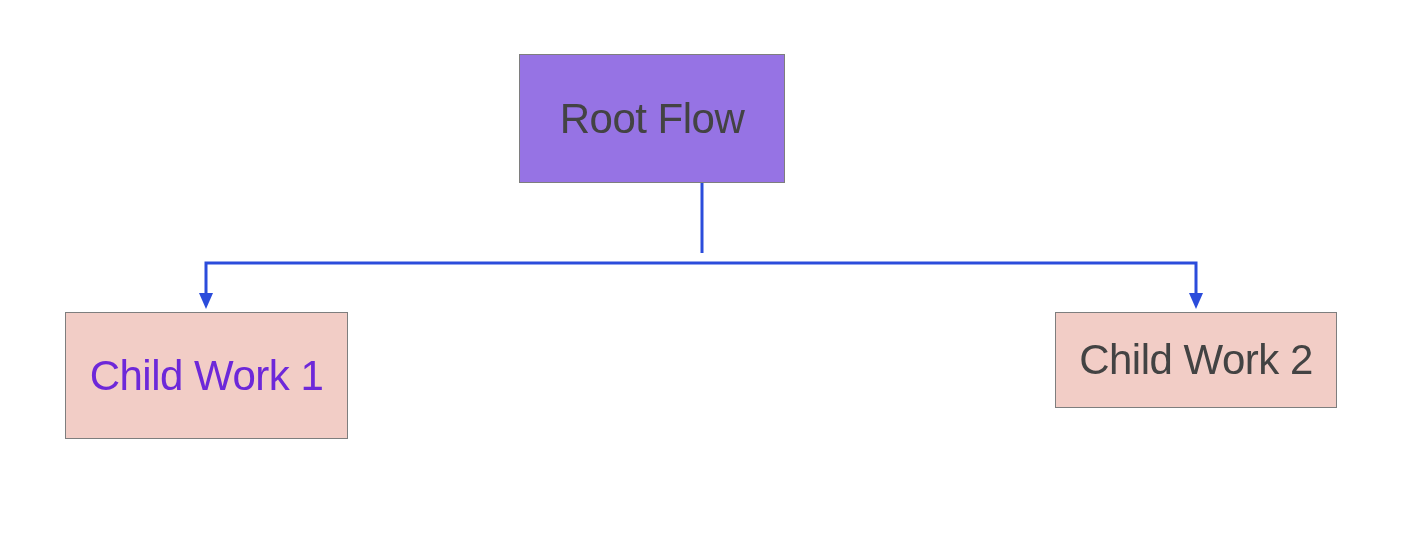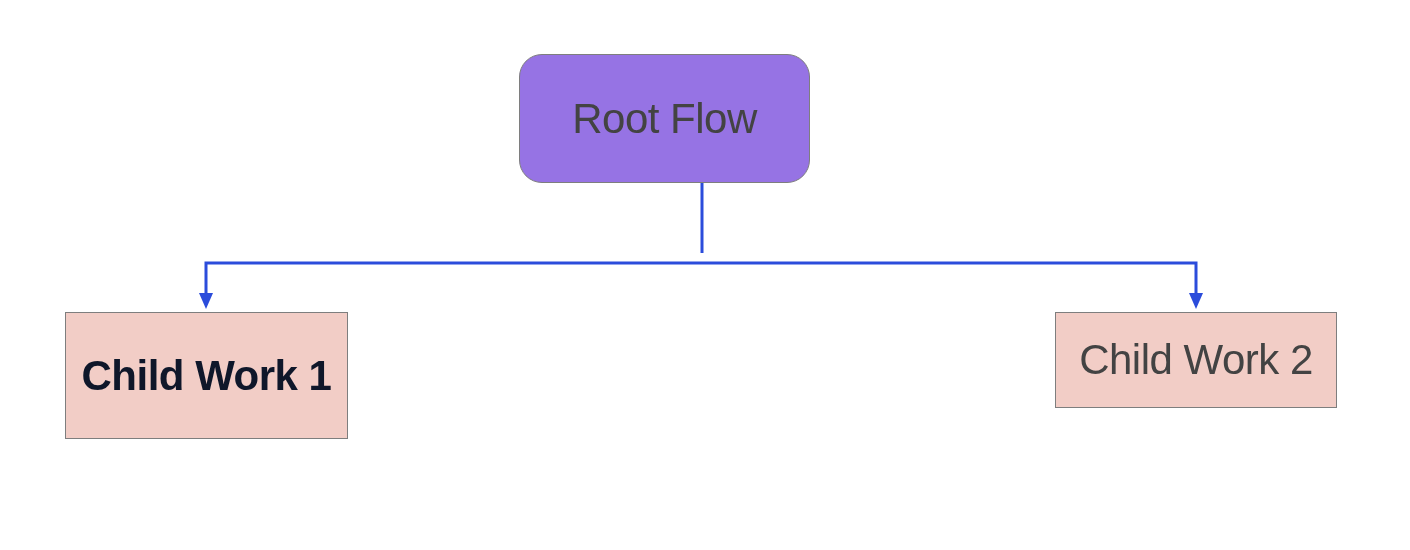--- a/index.html
+++ b/index.html
@@ -32,23 +32,22 @@
     border: 1.5px solid #7e7e7e;
   }
   .node-label {
     font-size: 42px;
     letter-spacing: -0.5px;
     white-space: nowrap;
   }
   .node-root {
     left: 519px;
     top: 54px;
-    width: 291px;
+    width: 266px;
     height: 129px;
-    border-radius: 23px;
   }
   .node-child1 {
     left: 65px;
     top: 312px;
     width: 283px;
     height: 127px;
   }
   .node-child2 {
     left: 1055px;
     top: 312px;
@@ -70,20 +69,20 @@
     <polygon points="199,293 213,293 206,309" fill="#2b4cdb"></polygon>
 
     <polygon points="1189,293 1203,293 1196,309" fill="#2b4cdb"></polygon>
   </svg>
 
   <div class="node node-root" style="background-color: rgb(150, 115, 228);">
     <span class="node-label" style="color: rgb(67, 67, 67);">Root Flow</span>
   </div>
 
   <div class="node node-child1" style="background-color: rgb(242, 205, 198);">
-    <span class="node-label" style="color: #0f172a; font-weight: bold;">Child Work 1</span>
+    <span class="node-label" style="color: #6d28d9;">Child Work 1</span>
   </div>
 
   <div class="node node-child2" style="background-color: rgb(242, 205, 198);">
     <span class="node-label" style="color: rgb(67, 67, 67);">Child Work 2</span>
   </div>
 
 </div>
 
 </body></html>

